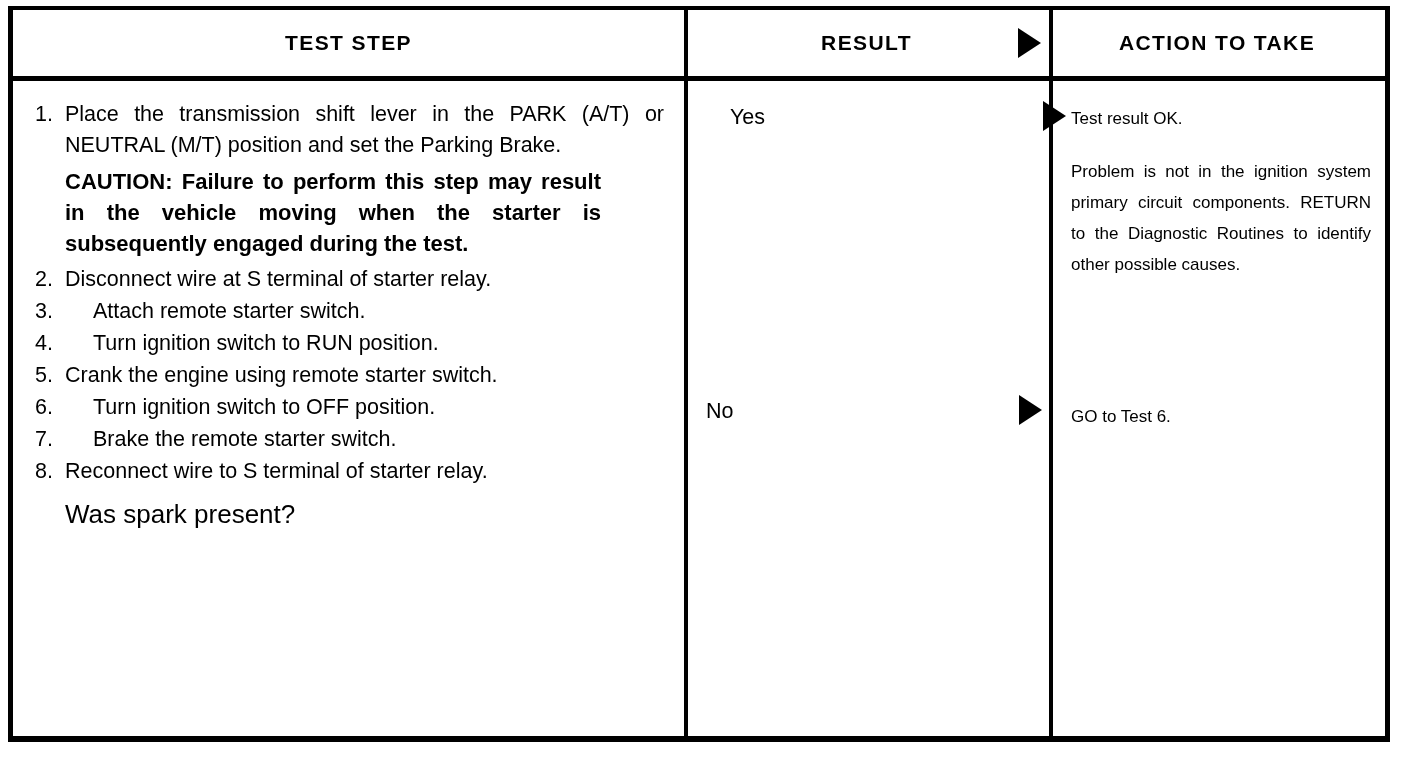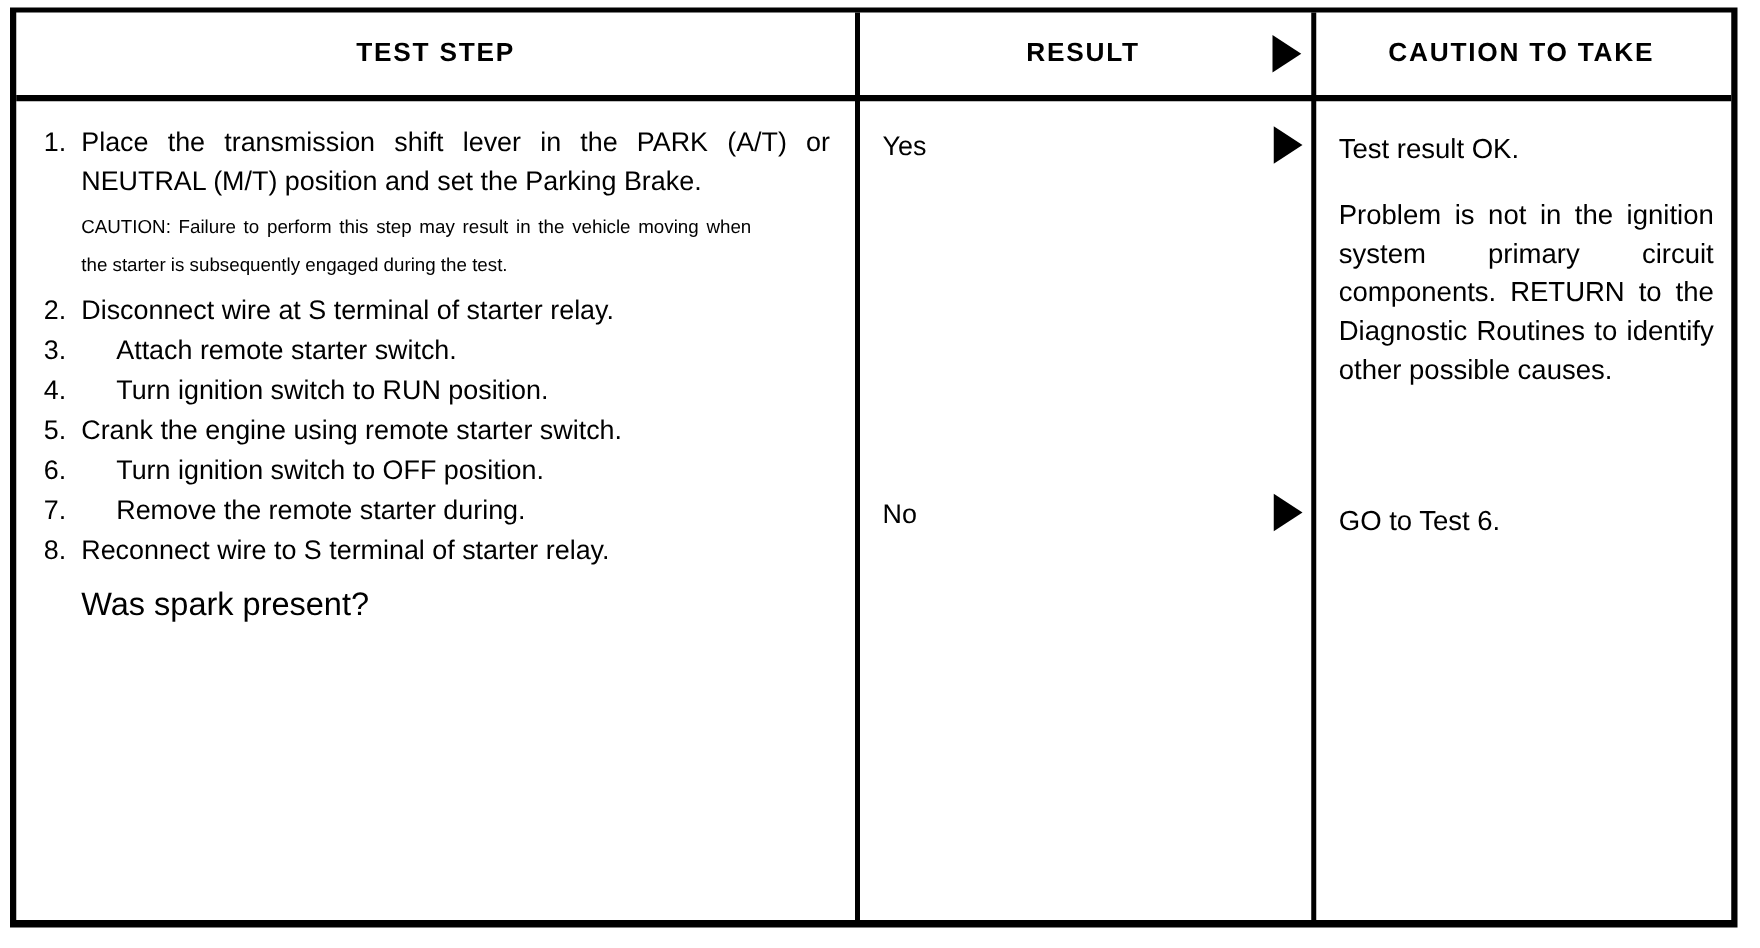--- a/index.html
+++ b/index.html
@@ -114,83 +114,83 @@
     text-align: left;
   }
   .step-text {
     flex: 1;
     text-align: justify;
     text-justify: inter-word;
   }
   .step-text.nojust { text-align: left; margin-left: 28px; }
 
   .caution {
-    font-weight: normal;
-    font-size: 15px;
+    font-weight: bold;
+    font-size: 22px;
     line-height: 31px;
     margin: 5px 0 5px 30px;
     text-align: justify;
     text-justify: inter-word;
     width: 536px;
   }
   .question {
     margin: 12px 0 0 30px;
     font-size: 26px;
     line-height: 31px;
   }
 
   
   .result-item {
     position: absolute;
     left: 22px;
     width: 343px;
     font-size: 21.5px;
     line-height: 28px;
   }
-  .result-yes { top: 22px; }
+  .result-yes { top: 22px; margin-left: 24px; }
   .result-no  { top: 316px; }
 
   .tri {
     position: absolute;
     width: 0;
     height: 0;
     border-top: 15px solid transparent;
     border-bottom: 15px solid transparent;
     border-left: 23px solid #000;
   }
   .tri-header { right: 8px; top: 18px; }
   .tri-yes    { left: 313px; top: -2px; }
   .tri-no     { left: 313px; top: -2px; }
 
   
   .action-item {
     position: absolute;
     left: 22px;
     width: 300px;
-    font-size: 22px;
+    font-size: 17px;
     line-height: 31px;
   }
   .action-ok     { top: 22px; }
   .action-detail { top: 75px; text-align: justify; text-justify: inter-word; }
   .action-no     { top: 320px; }
 </style>
 </head>
 <body>
 
 <div class="page">
 
   <div class="table-frame">
 
     <div class="header-row">
       <div class="header-cell hdr-test">TEST STEP</div>
       <div class="header-cell hdr-result">
         <span>RESULT</span>
         <span class="tri tri-header"></span>
       </div>
-      <div class="header-cell hdr-action">CAUTION TO TAKE</div>
+      <div class="header-cell hdr-action">ACTION TO TAKE</div>
     </div>
 
     <div class="header-rule"></div>
 
     <div class="vdiv vdiv-1"></div>
     <div class="vdiv vdiv-2"></div>
 
     <div class="body-row">
 
       <div class="cell cell-test">
@@ -223,21 +223,21 @@
             <span class="step-text">Crank the engine using remote starter switch.</span>
           </div>
 
           <div class="step">
             <span class="step-num">6.</span>
             <span class="step-text nojust">Turn ignition switch to OFF position.</span>
           </div>
 
           <div class="step">
             <span class="step-num">7.</span>
-            <span class="step-text nojust">Remove the remote starter during.</span>
+            <span class="step-text nojust">Brake the remote starter switch.</span>
           </div>
 
           <div class="step">
             <span class="step-num">8.</span>
             <span class="step-text">Reconnect wire to S terminal of starter relay.</span>
           </div>
 
           <div class="question">Was spark present?</div>
         </div>
       </div>

